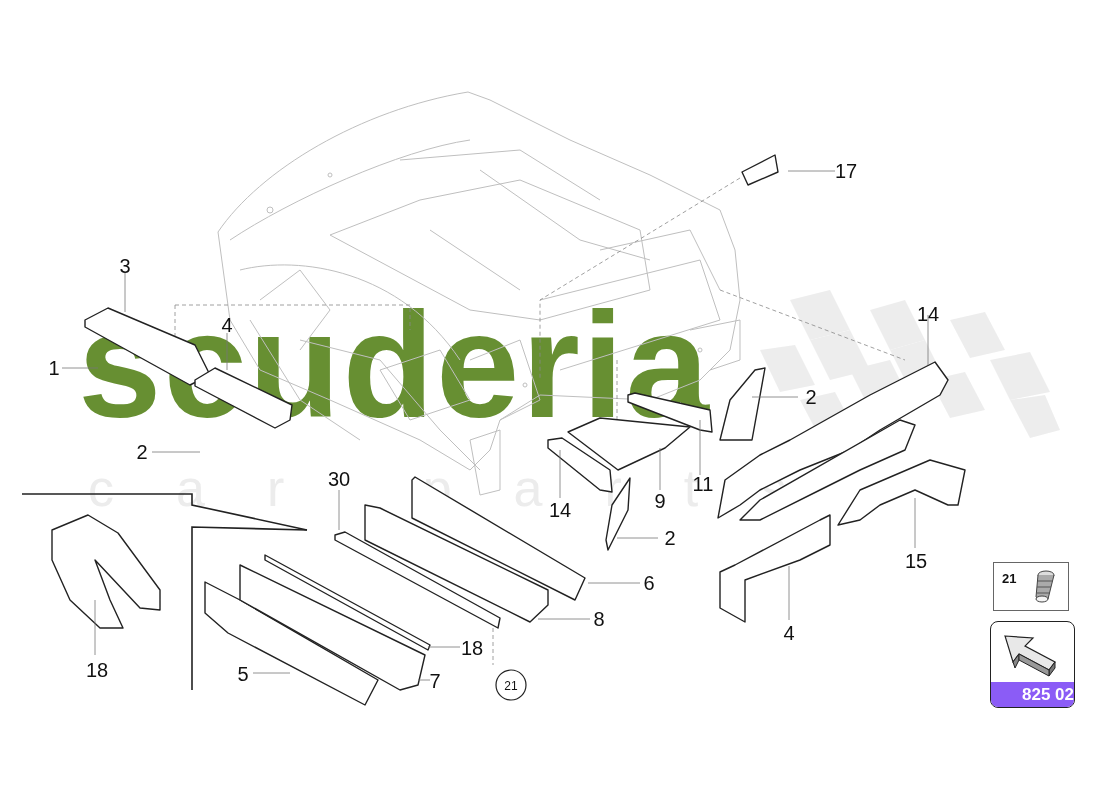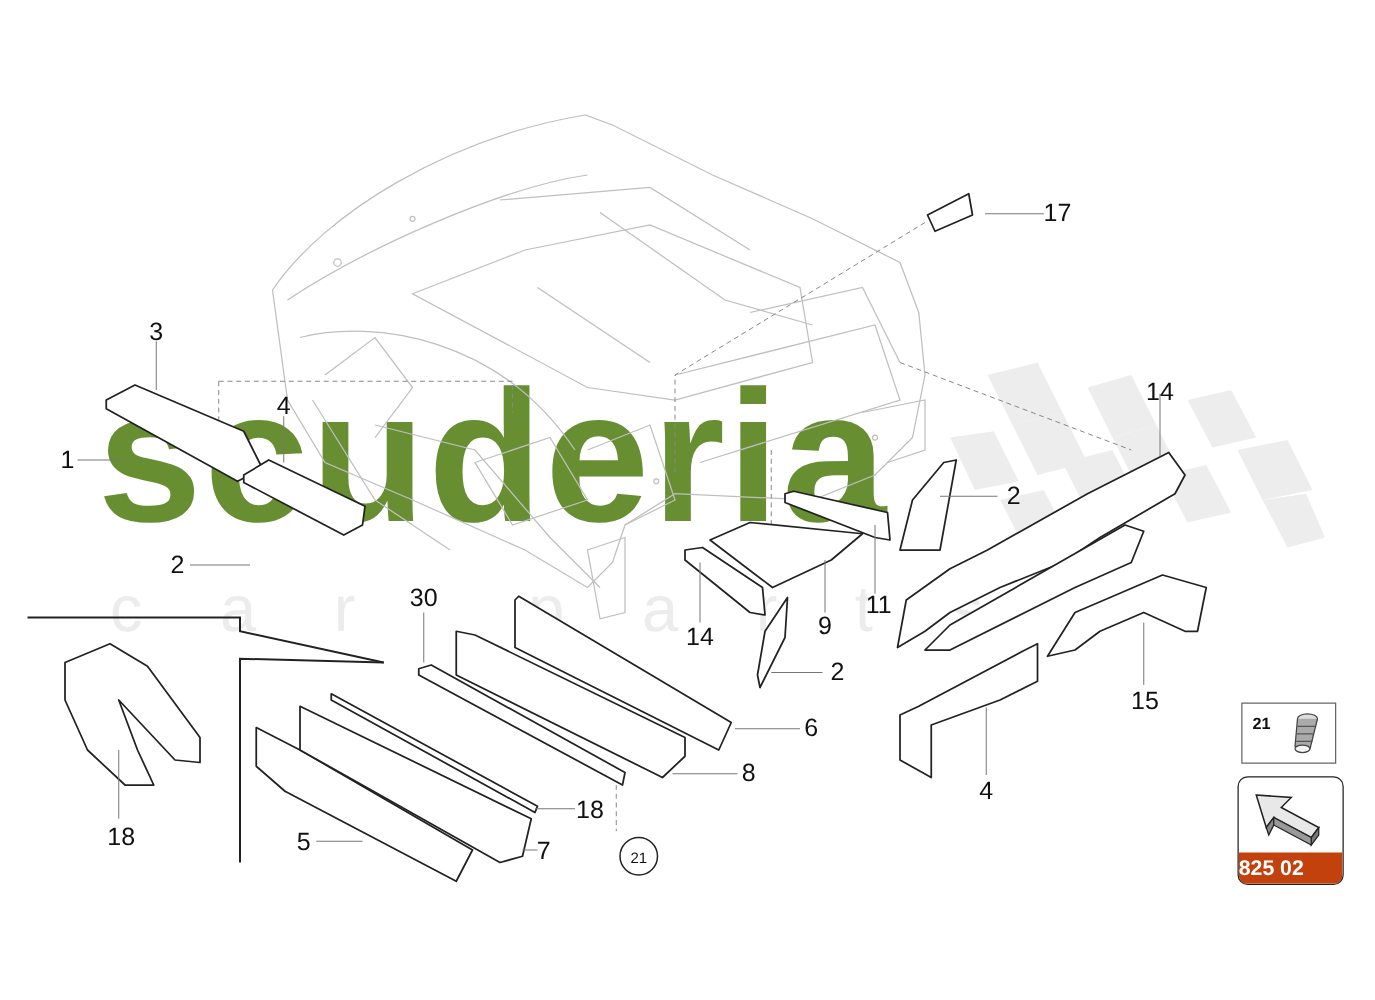--- a/index.html
+++ b/index.html
@@ -12,22 +12,22 @@
   .wm-main { position:absolute; left:78px; top:290px; font-family:"Liberation Sans", sans-serif;
              font-size:150px; font-weight:bold; color:#4d7c0f; letter-spacing:2px; line-height:1;
              opacity:0.85; pointer-events:none; }
   .wm-sub { position:absolute; left:88px; top:462px; font-family:"Liberation Sans", sans-serif;
             font-size:52px; color:#ececec; letter-spacing:62px; line-height:1; pointer-events:none; }
   .fastener-box { position:absolute; left:993px; top:562px; width:74px; height:47px;
                   border:1px solid #666; background:#fff; }
   .fastener-box .num { position:absolute; left:8px; top:8px; font-size:13px; font-weight:bold; color:#111; }
   .nav-box { position:absolute; left:990px; top:621px; width:83px; height:85px;
              border:1.5px solid #222; border-radius:8px; background:#fff; overflow:hidden; }
-  .nav-box .code { position:absolute; left:0; bottom:0; width:100%; height:25px; background:#c2410c;
-                   color:#fff; font-weight:bold; font-size:17px; text-align:left; line-height:25px; }
+  .nav-box .code { position:absolute; left:0; bottom:0; width:100%; height:25px; background:#8b5cf6;
+                   color:#fff; font-weight:bold; font-size:17px; text-align:right; line-height:25px; }
 </style>
 </head>
 <body>
 
 <div class="wm-main">scuderia</div>
 <div class="wm-sub">car parts</div>
 
 <svg id="canvas" viewBox="0 0 1100 800" xmlns="http://www.w3.org/2000/svg">
 
   <g fill="#e6e6e6" opacity="0.7">

